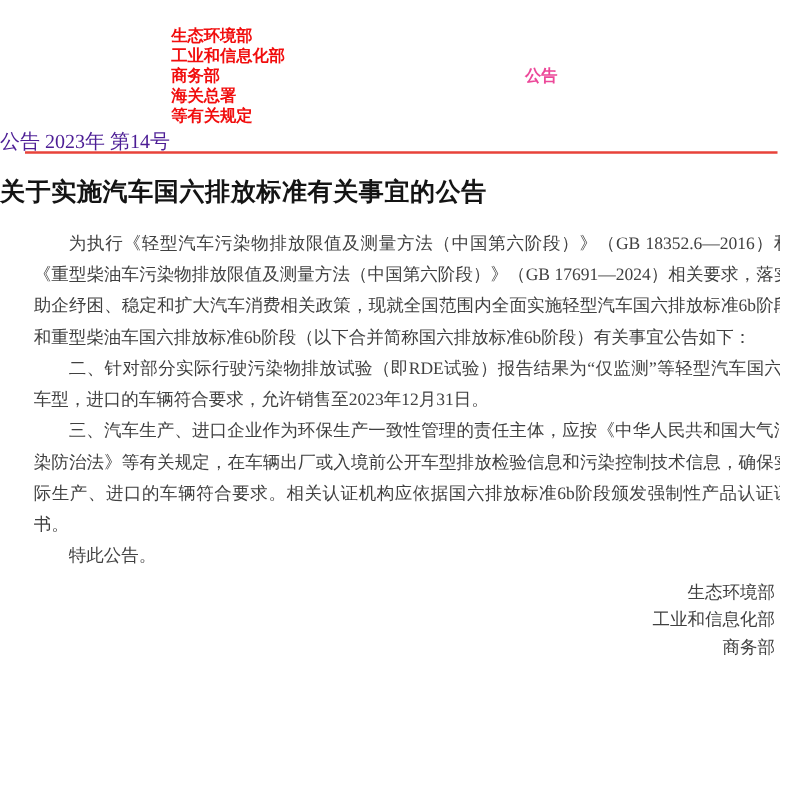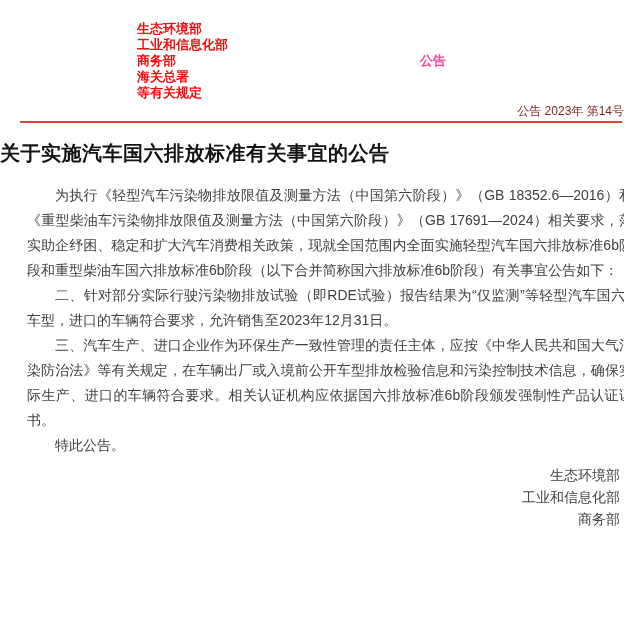--- a/index.html
+++ b/index.html
@@ -3,21 +3,21 @@
 <meta charset="utf-8">
 <style>
   * { box-sizing: border-box; margin: 0; padding: 0; }
   html, body { background: #ffffff; }
   .page {
     position: relative;
     width: 624px;
     height: 636px;
     background: #ffffff;
     overflow: hidden;
-    font-family: Liberation Sans, sans-serif;
+    font-family: Liberation Serif, serif;
   }
   .ministries {
     position: absolute;
     left: 137px;
     top: 21px;
     color: #f10e0e;
     font-weight: bold;
     font-size: 13px;
     line-height: 16px;
     white-space: nowrap;
@@ -29,23 +29,23 @@
     color: #ec4899;
     font-weight: bold;
     font-size: 13px;
     line-height: 16px;
   }
   .doc-number {
     position: absolute;
     left: 0;
     top: 103px;
     width: 100%;
-    text-align: right;
-    font-size: 12px;
-    color: #7f1d1d;
+    text-align: left;
+    font-size: 16px;
+    color: #4c1d95;
   }
   .divider {
     position: absolute;
     left: 20px;
     top: 121px;
     width: 602px;
     height: 2px;
     background: #e8433a;
   }
   .title {

